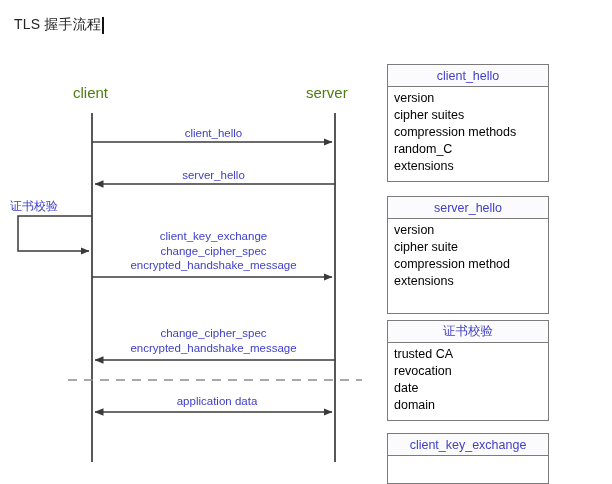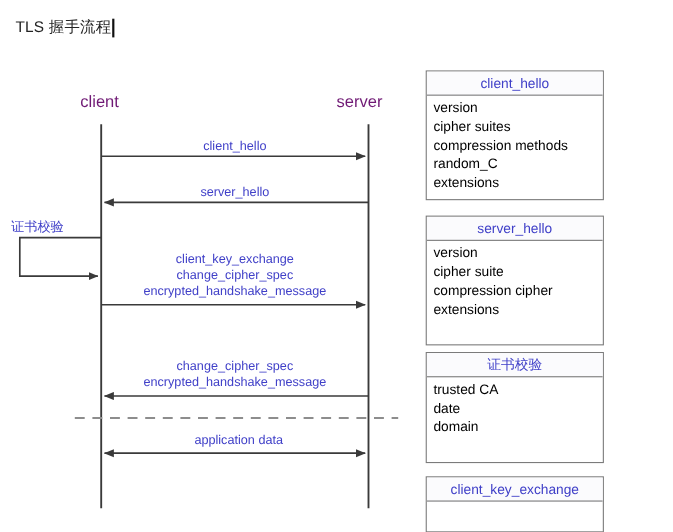--- a/index.html
+++ b/index.html
@@ -44,21 +44,21 @@
     left: 0;
     top: 0;
     width: 612px;
     height: 484px;
   }
   #diagram svg { display: block; }
 
   .lifeline-label {
     position: absolute;
     font-size: 15px;
-    color: #701a75;
+    color: #4d7c0f;
     white-space: nowrap;
   }
 
   .msg-label {
     position: absolute;
     font-size: 11.5px;
     line-height: 14.5px;
     color: #4040c8;
     white-space: nowrap;
     text-align: center;
@@ -167,29 +167,30 @@
     <div class="panel-row">random_C</div>
     <div class="panel-row">extensions</div>
   </div>
 </div>
 
 <div class="panel" style="left:387px; top:196px; width:162px; height:118px;">
   <div class="panel-header">server_hello</div>
   <div class="panel-body">
     <div class="panel-row">version</div>
     <div class="panel-row">cipher suite</div>
-    <div class="panel-row">compression cipher</div>
+    <div class="panel-row">compression method</div>
     <div class="panel-row">extensions</div>
   </div>
 </div>
 
 <div class="panel" style="left:387px; top:320px; width:162px; height:101px;">
   <div class="panel-header">证书校验</div>
   <div class="panel-body">
     <div class="panel-row">trusted CA</div>
+    <div class="panel-row">revocation</div>
     <div class="panel-row">date</div>
     <div class="panel-row">domain</div>
   </div>
 </div>
 
 <div class="panel" style="left:387px; top:433px; width:162px; height:51px;">
   <div class="panel-header">client_key_exchange</div>
   <div class="panel-body"></div>
 </div>
 

